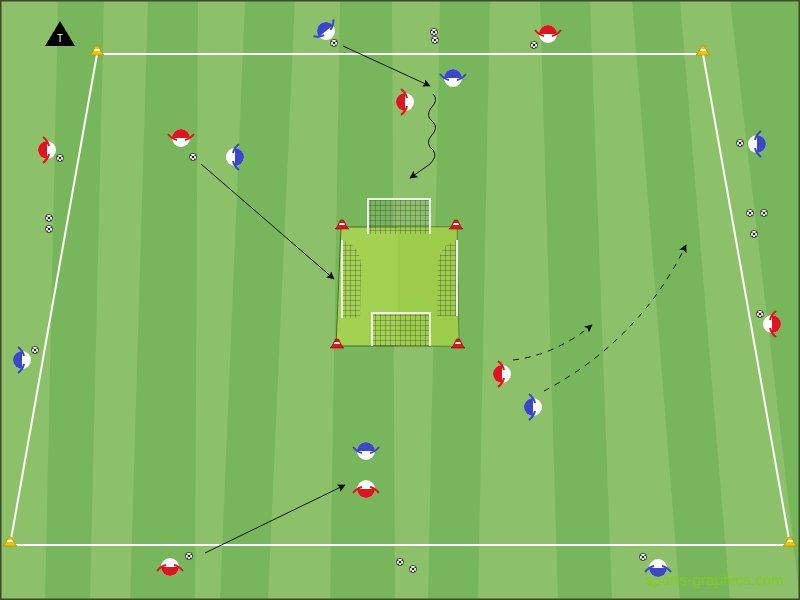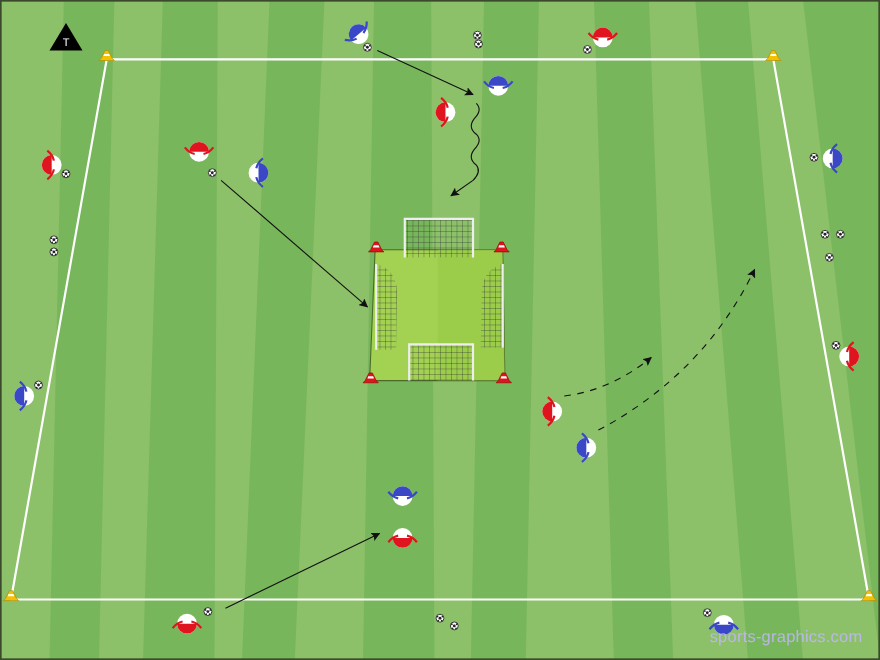--- a/index.html
+++ b/index.html
@@ -1,19 +1,19 @@
 <!DOCTYPE html>
 <html><head>
 <meta charset="utf-8">
 <style>
   html, body { margin:0; padding:0; background:#3a4a2a; }
   #stage { position:relative; width:800px; height:600px; overflow:hidden; font-family:"Liberation Sans", sans-serif; }
   #stage svg { position:absolute; left:0; top:0; }
   .watermark {
-    position:absolute; right:16px; bottom:12px; font-size:15px; color:#c4b5fd;
+    position:absolute; right:16px; bottom:12px; font-size:15px; color:#84cc16;
     font-family:"Liberation Sans", sans-serif; letter-spacing:0.2px; opacity:0.85;
   }
 </style>
 </head>
 <body>
 
 <div id="stage">
   <svg id="pitch" width="800" height="600" viewBox="0 0 800 600">
     <defs>
       <pattern id="net" width="5" height="5" patternUnits="userSpaceOnUse">

